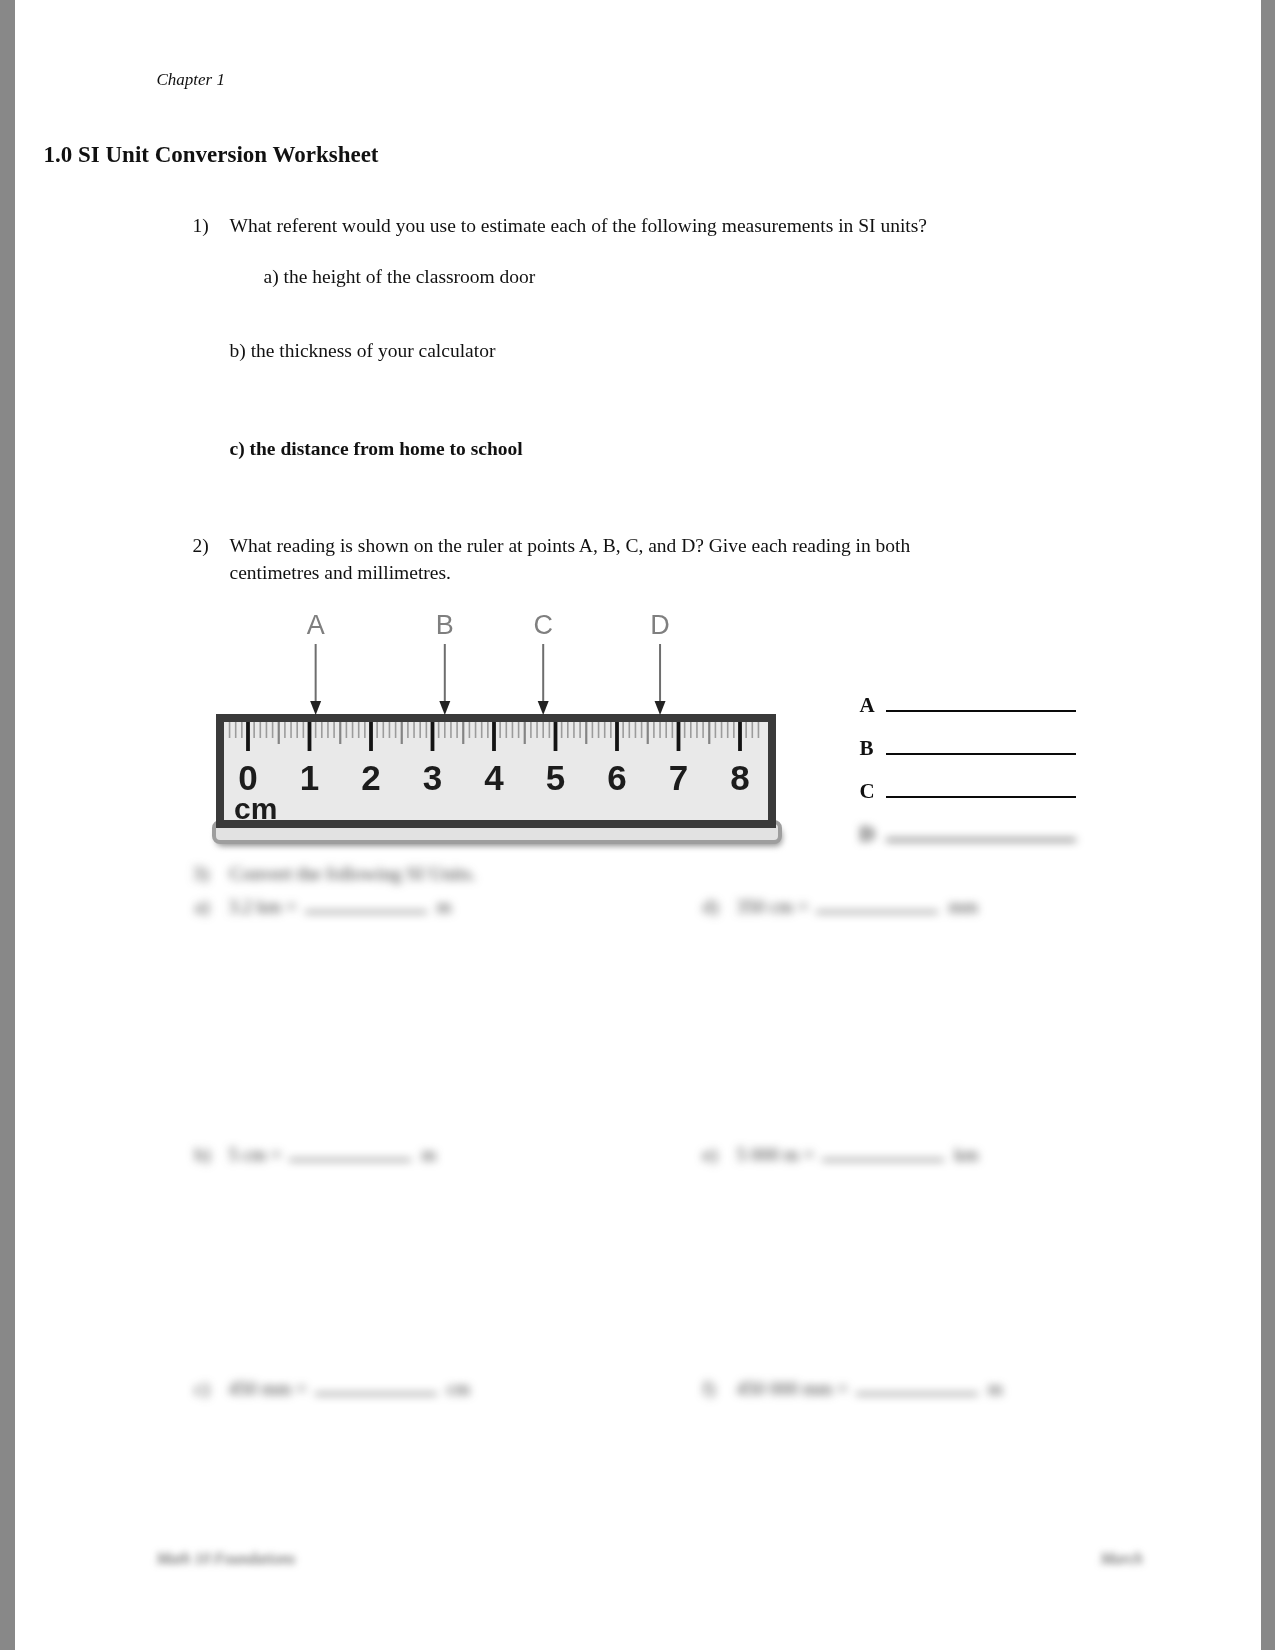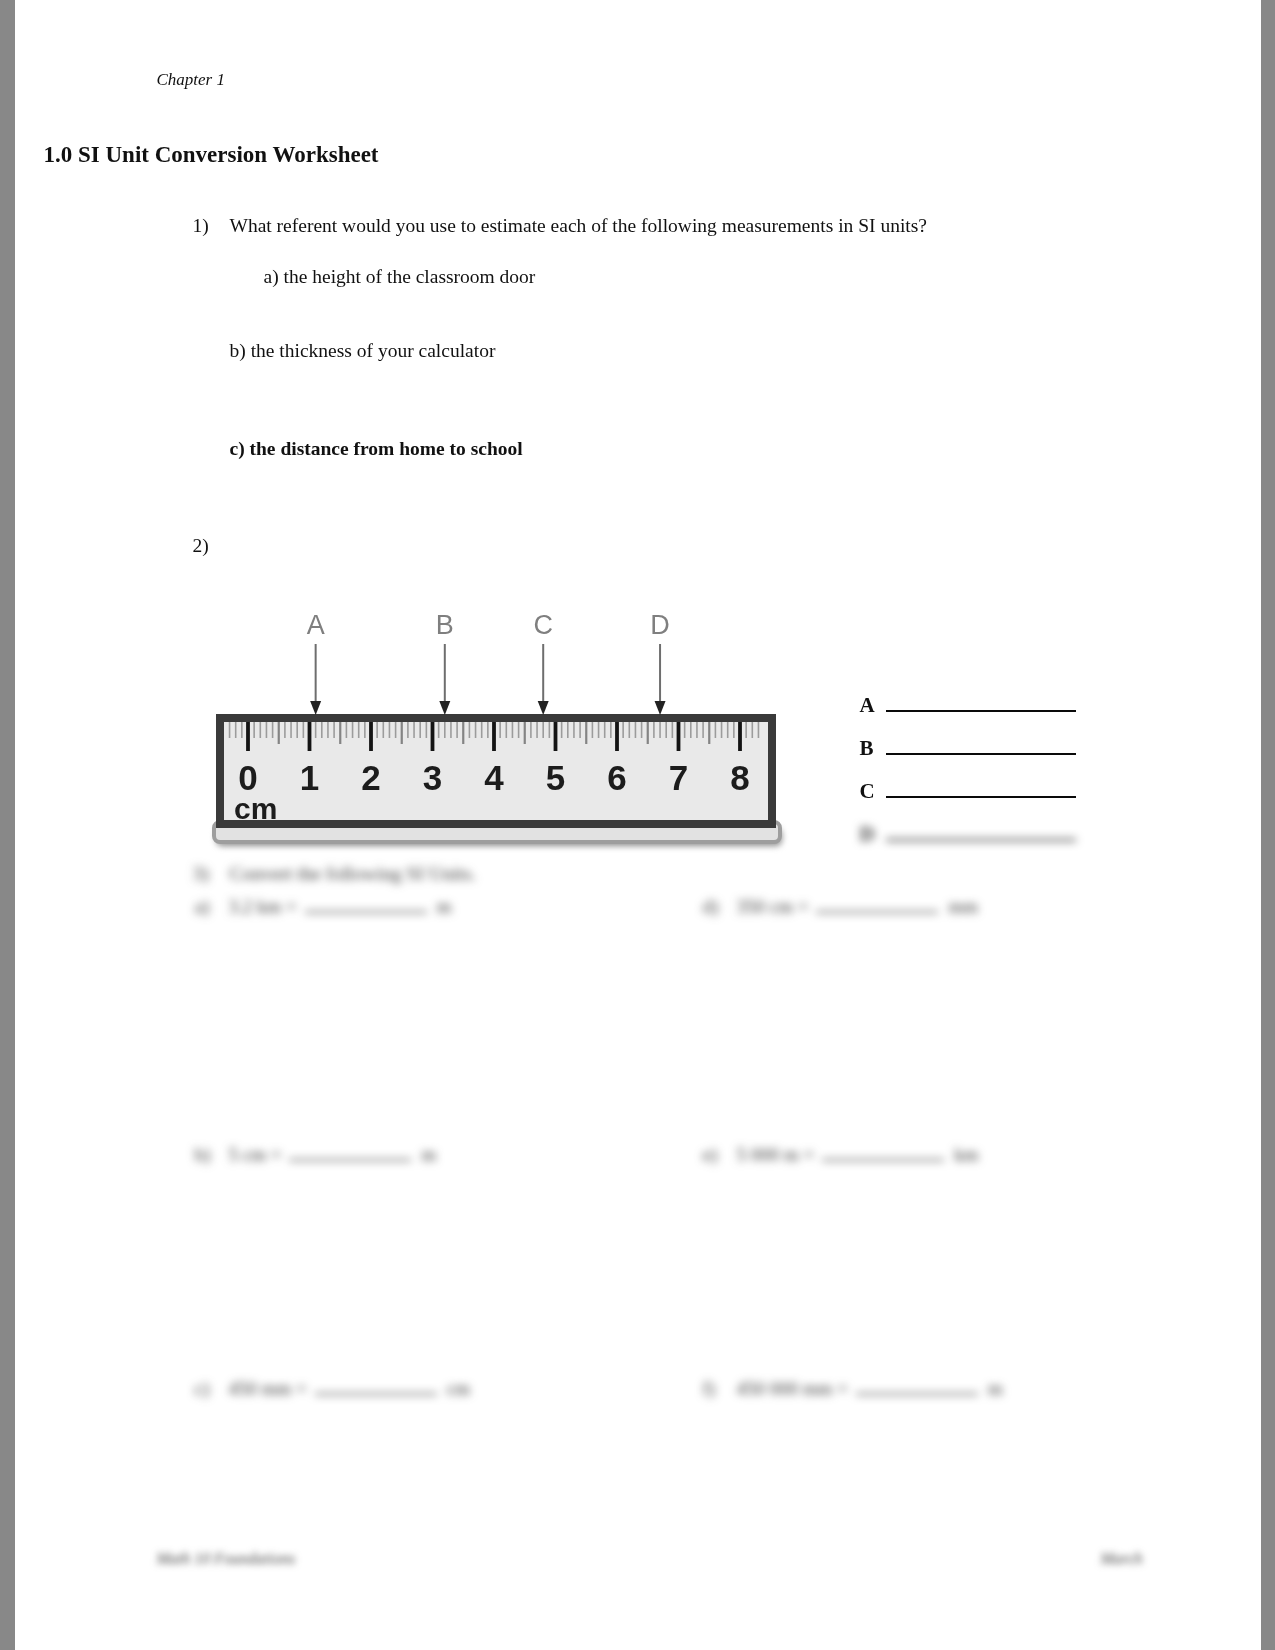--- a/index.html
+++ b/index.html
@@ -46,20 +46,24 @@
     <span>b)</span>
     <span>the thickness of your calculator</span>
   </div>
   <div class="abs subitem" style="left:215px;top:438px;font-weight:bold;">
     <span>c)</span>
     <span>the distance from home to school</span>
   </div>
 
   <div class="abs qrow" style="left:178px;top:532px;width:980px;">
     <span class="qnum">2)</span>
+    <span>
+      <div>What reading is shown on the ruler at points A, B, C, and D? Give each reading in both</div>
+      <div>centimetres and millimetres.</div>
+    </span>
   </div>
 
   <svg id="ruler-svg" class="abs" style="left:193px;top:598px;" width="585" height="262" viewBox="0 0 585 262">
       <rect x="8" y="230" width="566" height="18" rx="6" fill="#8f8f8f" filter="blur(3px)"></rect>
       <rect x="6" y="224" width="566" height="20" rx="6" fill="#e2e2e2" stroke="#9e9e9e" stroke-width="4"></rect>
       <rect x="12" y="120" width="552" height="106" fill="#e9e9e9" stroke="#3a3a3a" stroke-width="8"></rect>
       <line x1="21.55" y1="124" x2="21.55" y2="140" stroke="#9c9c9c" stroke-width="1.6"></line>
       <line x1="27.7" y1="124" x2="27.7" y2="140" stroke="#9c9c9c" stroke-width="1.6"></line>
       <line x1="33.85" y1="124" x2="33.85" y2="140" stroke="#9c9c9c" stroke-width="1.6"></line>
       <line x1="40" y1="124" x2="40" y2="153" stroke="#141414" stroke-width="3.8"></line>

